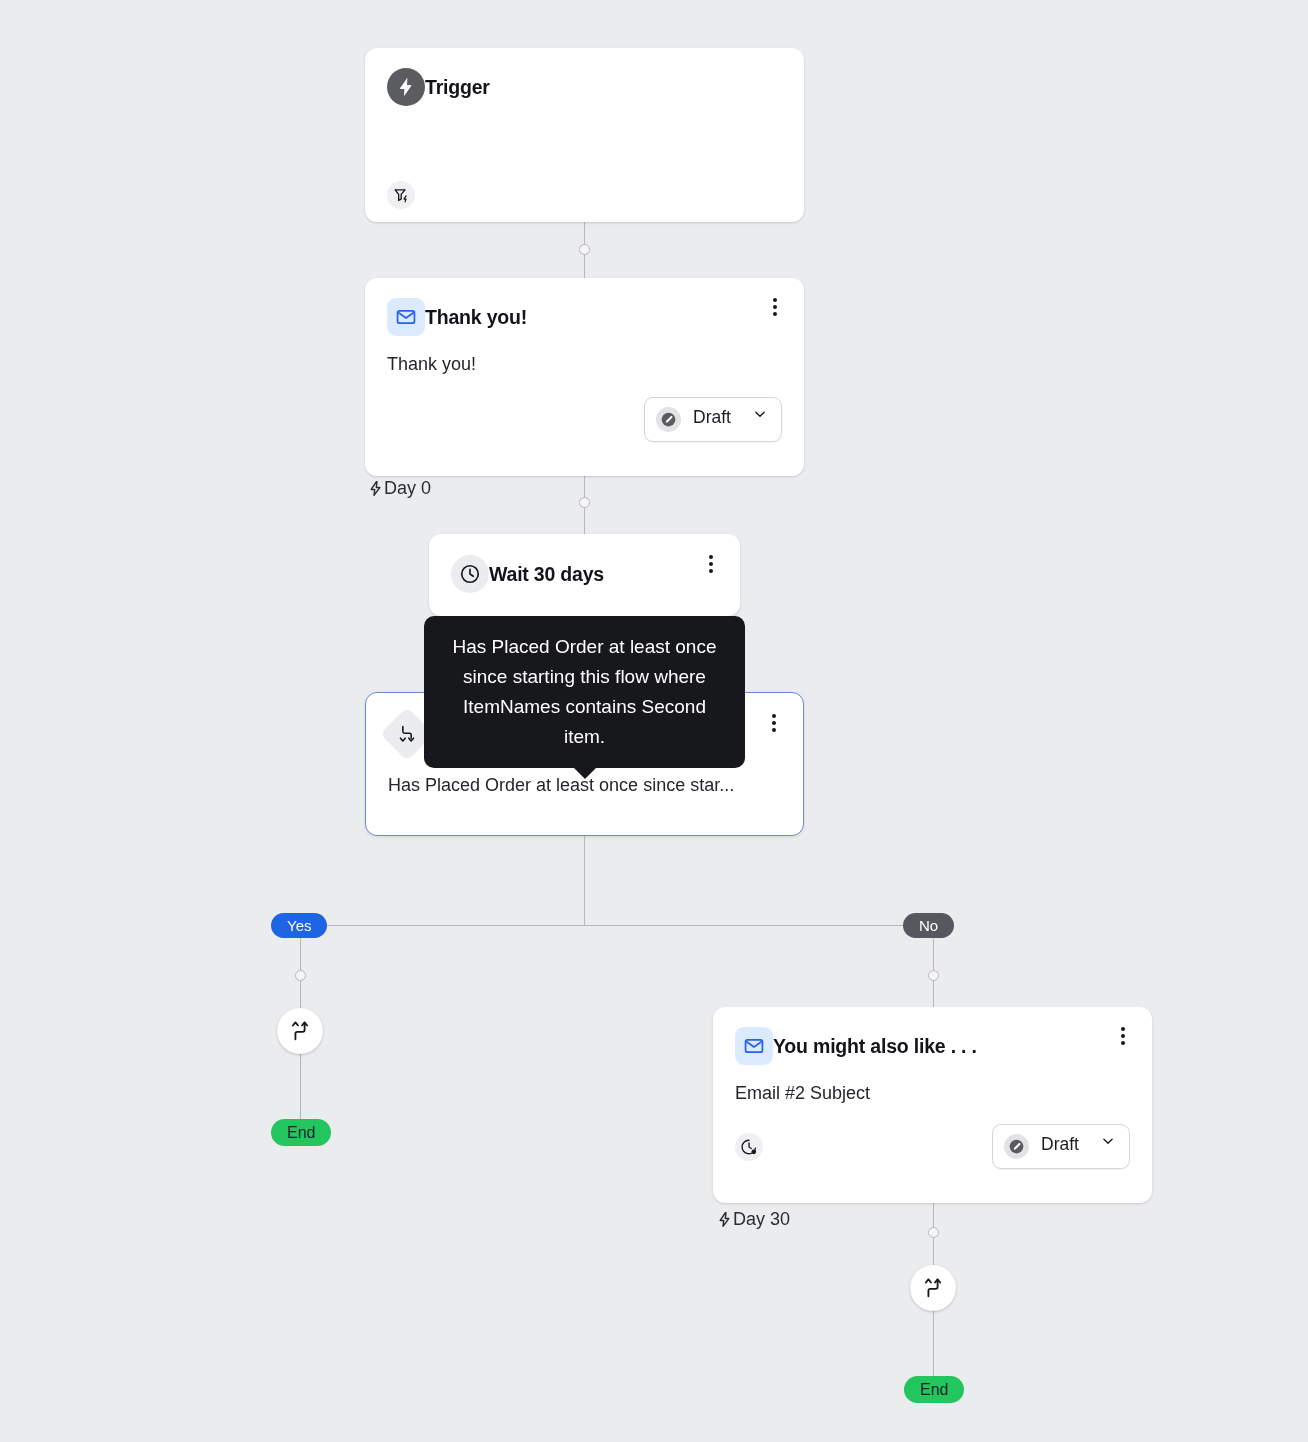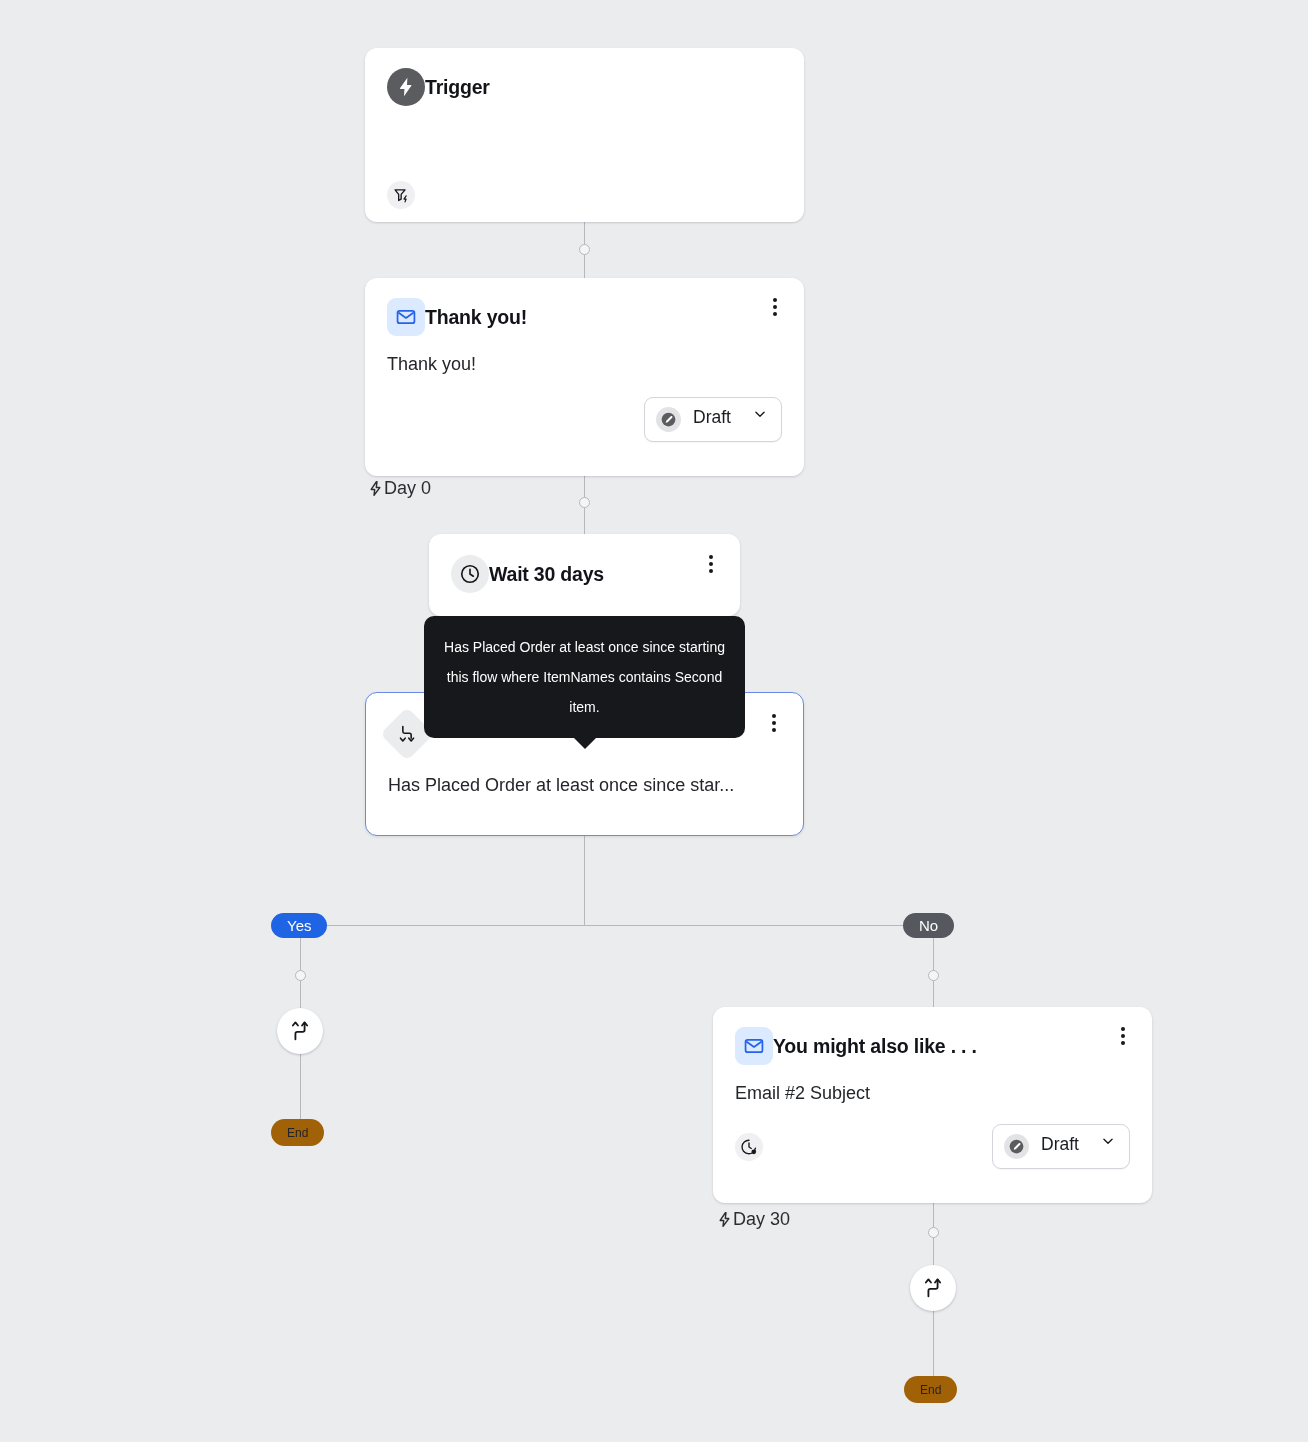--- a/index.html
+++ b/index.html
@@ -195,23 +195,23 @@
     cursor: pointer;
   }
   .badge-yes { background: #1f64e5; }
   .badge-no  { background: #55585e; }
 
   
   .end-pill {
     position: absolute;
     height: 27px;
     border-radius: 14px;
-    background: #a16207;
+    background: #22c55e;
     color: #23242a;
-    font-size: 12px;
+    font-size: 16px;
     display: flex;
     align-items: center;
     justify-content: center;
     padding: 0 16px;
     box-sizing: border-box;
   }
 
   
   .round-btn {
     position: absolute;
@@ -223,21 +223,21 @@
     cursor: pointer;
   }
 
   
   .tooltip {
     position: absolute;
     background: #17181c;
     color: #ffffff;
     border-radius: 10px;
     padding: 16px 18px;
-    font-size: 14px;
+    font-size: 19px;
     line-height: 30px;
     text-align: center;
     box-sizing: border-box;
     z-index: 40;
   }
   .tooltip-arrow {
     position: absolute;
     bottom: -11px;
     left: 50%;
     transform: translateX(-50%);

